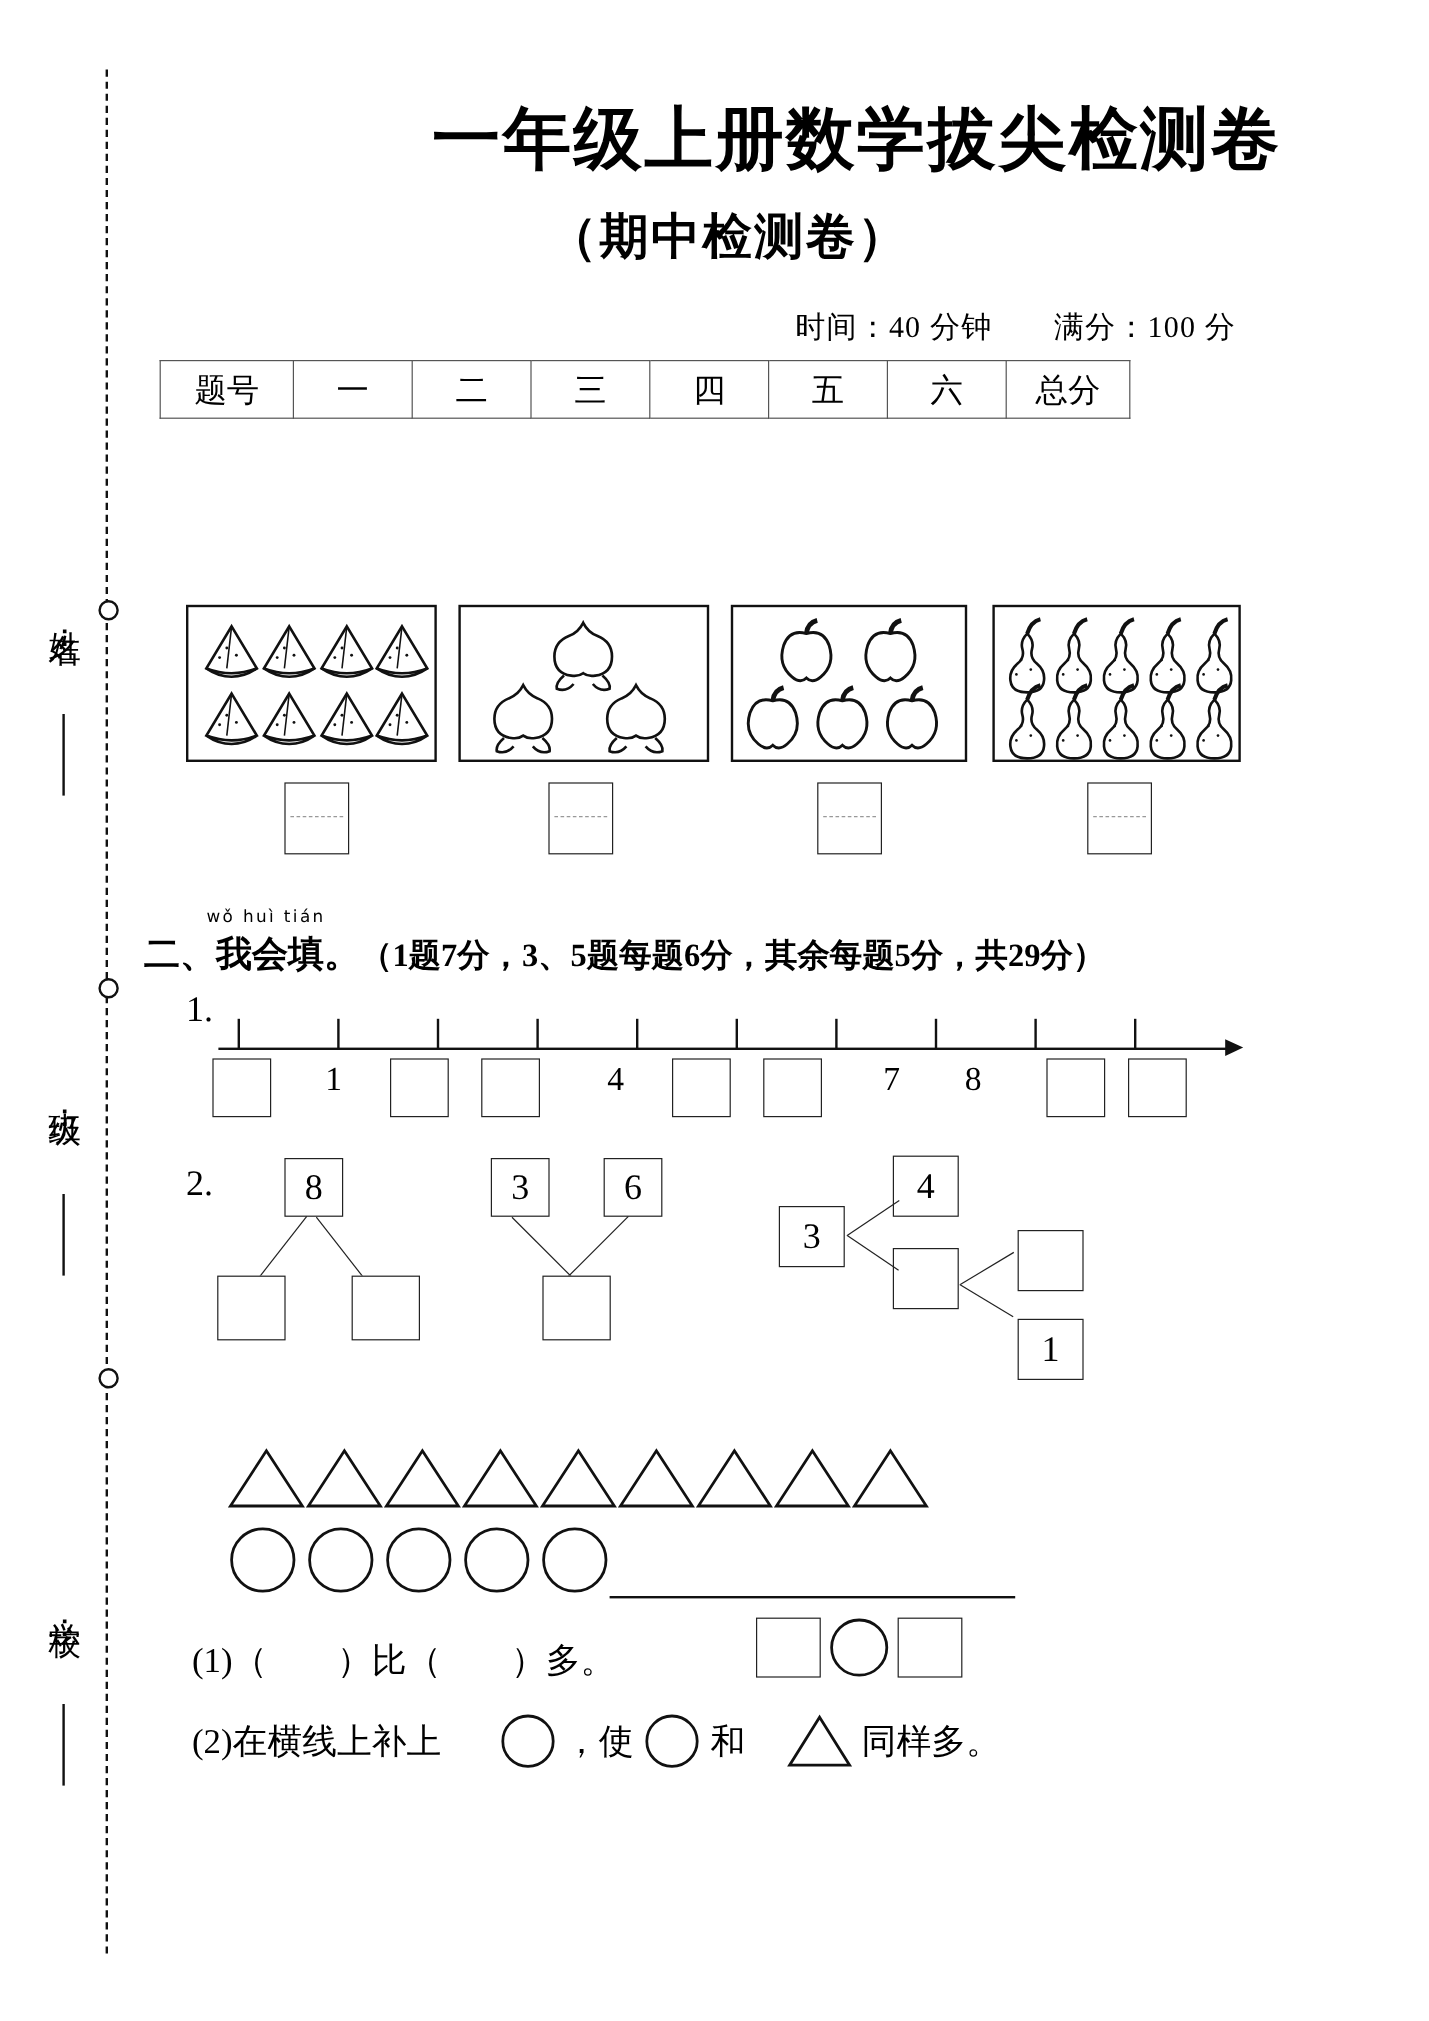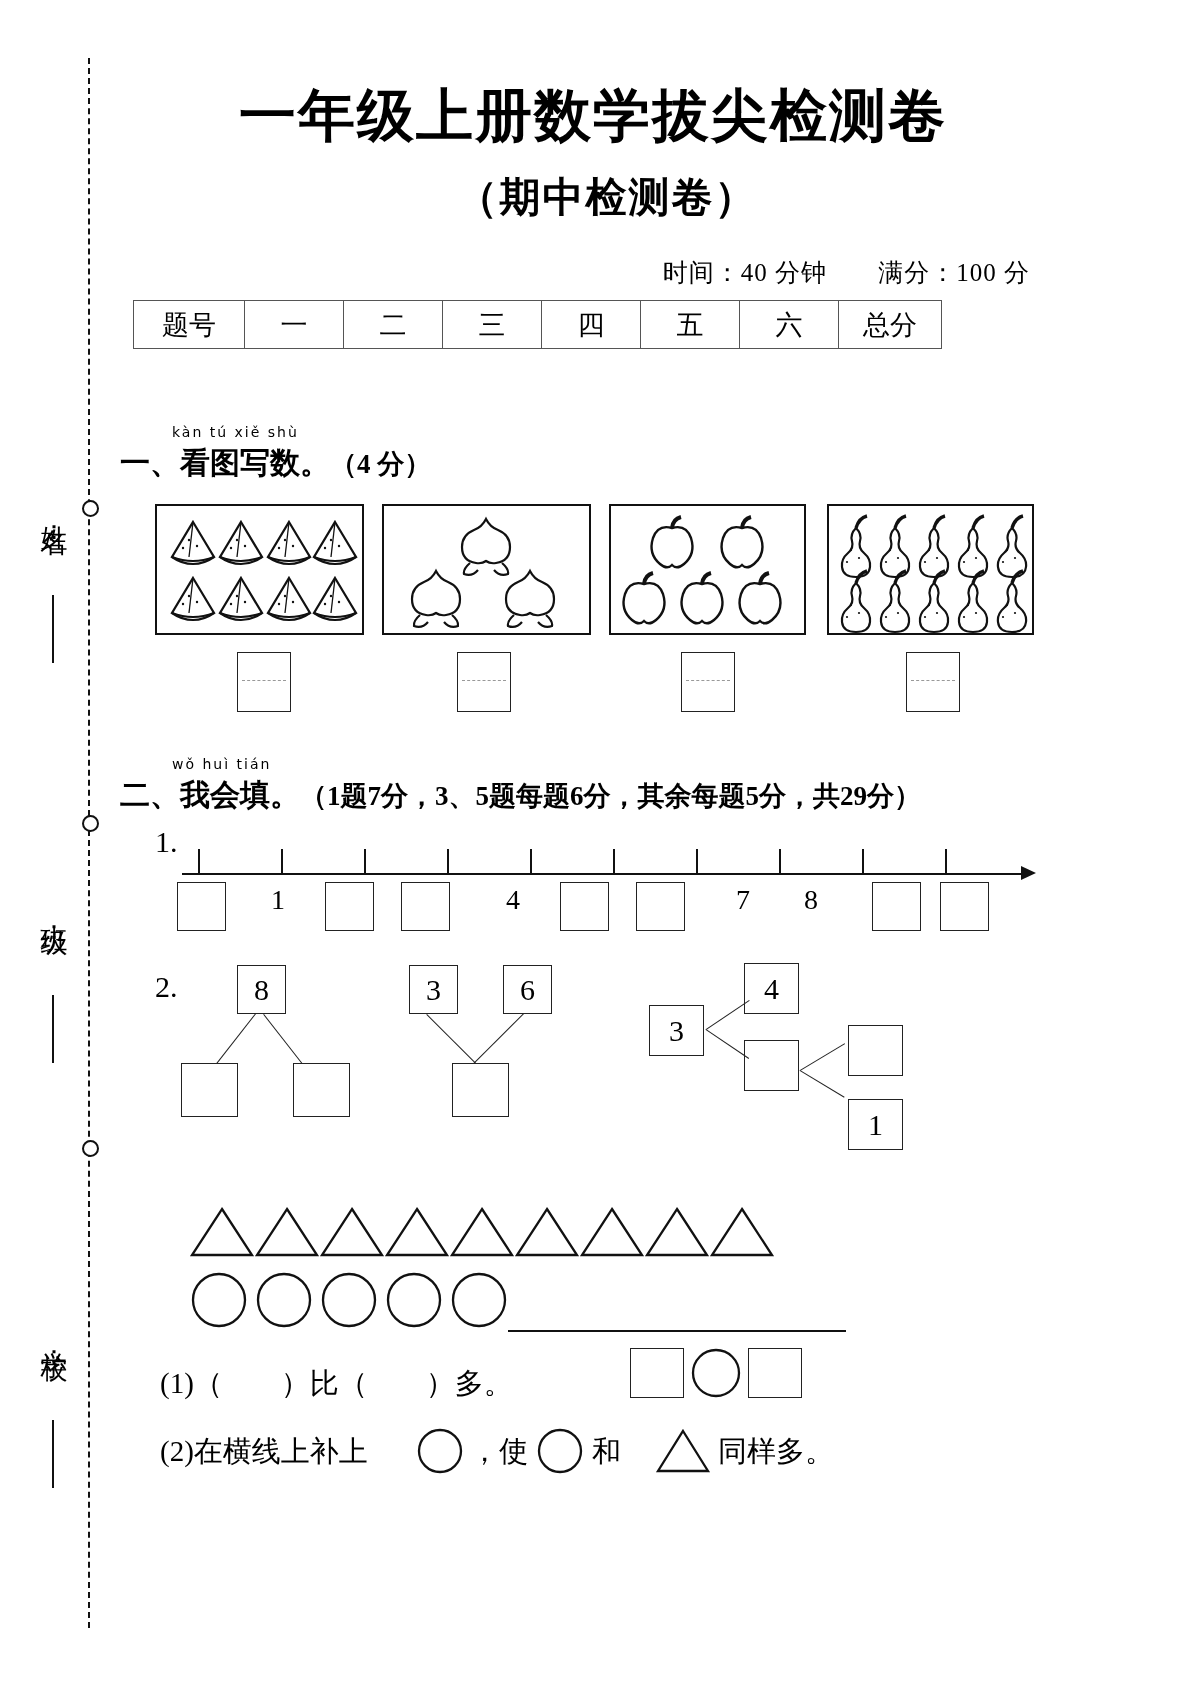--- a/index.html
+++ b/index.html
@@ -8,21 +8,21 @@
 
   
   .binding{position:absolute;left:0;top:0;width:118px;height:1684px;}
   .dashline{position:absolute;left:88px;top:58px;width:0;height:1570px;border-left:2px dashed #111;}
   .punch{position:absolute;left:82px;width:13px;height:13px;border:2px solid #111;border-radius:50%;background:#fff;}
   .vlabel{position:absolute;left:36px;writing-mode:vertical-rl;text-orientation:upright;
           font-family:"Liberation Serif",serif;font-size:27px;letter-spacing:3px;white-space:nowrap;}
   .vline{position:absolute;left:52px;width:0;border-left:2px solid #111;}
 
   
-  .title{position:absolute;left:118px;top:78px;width:950px;text-align:center;
+  .title{position:absolute;left:118px;top:78px;width:950px;text-align:right;
          font-family:Liberation Mono, monospace;font-weight:bold;font-size:57px;letter-spacing:2px;}
   .subtitle{position:absolute;left:132px;top:170px;width:950px;text-align:center;
             font-family:"DejaVu Serif","Liberation Serif",serif;font-weight:bold;font-size:41px;letter-spacing:2px;}
   .meta{position:absolute;left:118px;top:256px;width:912px;text-align:right;font-size:25px;letter-spacing:1px;}
   .meta span{margin-left:44px;}
 
   
   table.scores{position:absolute;left:133px;top:300px;border-collapse:collapse;}
   table.scores td{border:1px solid #555;height:45px;text-align:center;vertical-align:middle;
                   font-size:27px;font-family:"Liberation Serif",serif;}
@@ -93,24 +93,20 @@
       <td class="c">二</td>
       <td class="c">三</td>
       <td class="c">四</td>
       <td class="c">五</td>
       <td class="c">六</td>
       <td class="tot">总分</td>
     </tr>
   </tbody>
     </table>
 
-  <div class="sec" style="left:120px;top:443px">
-    <span class="py" style="left:52px;top:-19px">kàn tú xiě shù</span>
-    <span class="body">一、</span><span class="body">看图写数。</span><span class="body thin">（4 分）</span>
-  </div>
 
   <div class="picbox" style="left:155px;top:504px;width:205px;height:127px">
     <svg width="205" height="127" viewBox="0 0 205 127">
       <g fill="#fff" stroke="#111" stroke-width="2.2">
         <g transform="translate(14,14)">
             <path d="M22 2 L43 37 Q22 45 1 37 Z"></path>
             <path d="M1 37 q10 7 21 7 t21 -7" fill="none"></path>
             <path d="M22 2 L18 37" fill="none" stroke-width="1.3"></path>
           </g>
         <g transform="translate(62,14)">

